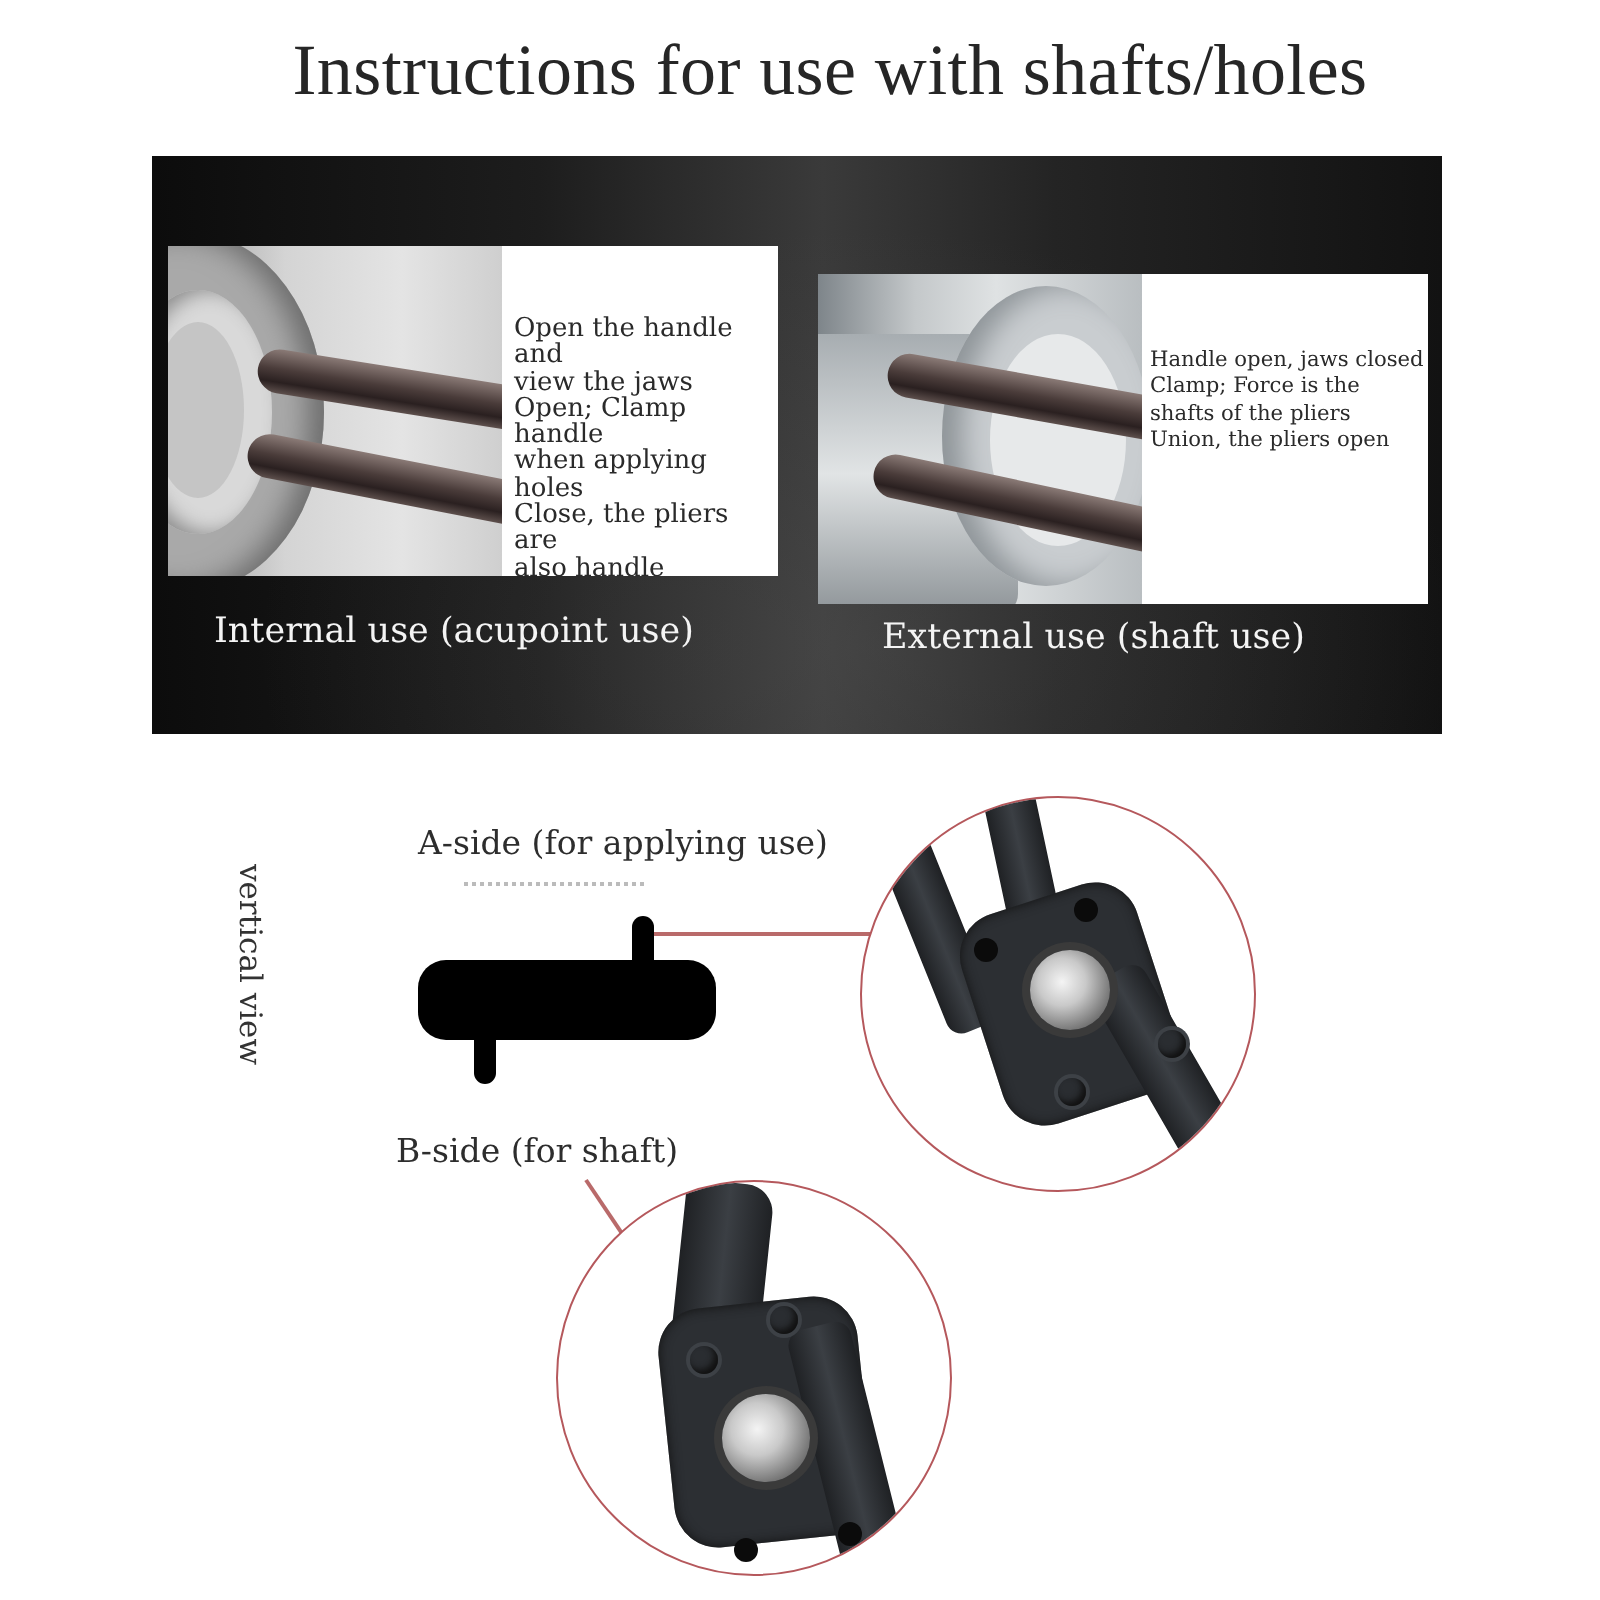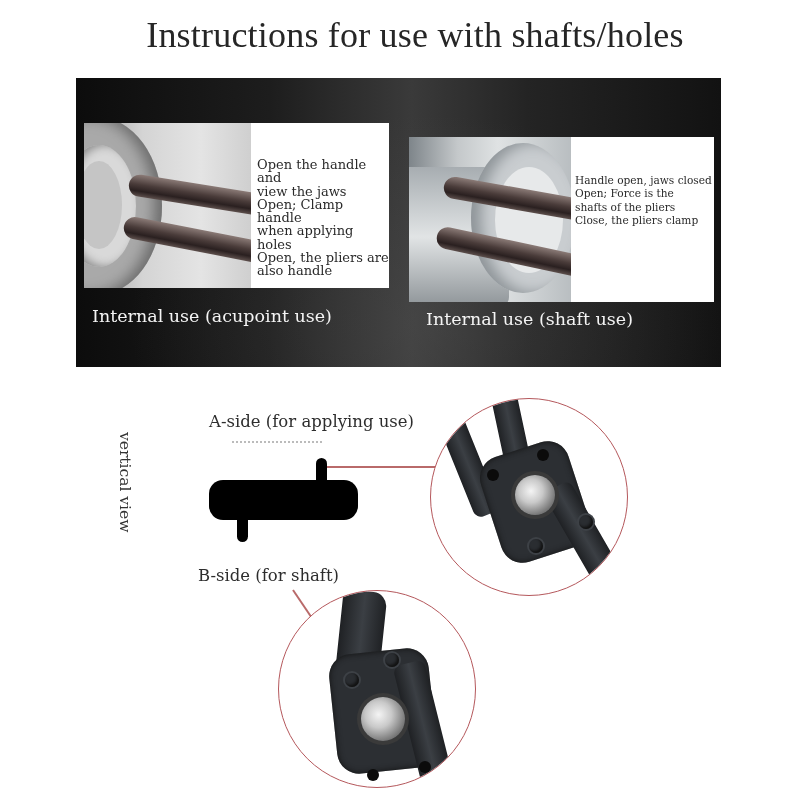--- a/index.html
+++ b/index.html
@@ -33,21 +33,21 @@
     .ring-inner-e { left:86px; top:30px; width:68px; height:106px; background:#e7e9ea; }
 
     .jaw { position:absolute; height:22px; border-radius:11px 4px 4px 11px;
            background:linear-gradient(180deg,#8a7a76 0%,#4a3c3a 45%,#2a2020 75%,#5d4f4c 100%);
            transform-origin:left center; }
 
     .card-text { position:absolute; font-family:"DejaVu Serif",serif; font-size:13px; line-height:13.3px; color:#2a2a2a; }
     .text-internal { left:173px; top:35px; width:132px; }
     .text-external { left:166px; top:37px; width:140px; font-size:10.6px; }
 
-    .caption { color:#f4f4f4; font-family:"DejaVu Serif",serif; font-size:17.5px; }
+    .caption { color:#f4f4f4; font-family:"DejaVu Serif",serif; font-size:17.5px;margin-left:15px; }
     .cap-internal { left:16px; top:228px; }
     .cap-external { left:350px; top:231px; }
 
     .vertical-view { left:112px; top:432px; font-family:"DejaVu Serif",serif; font-size:15.5px; color:#333;
                      transform-origin:left top; transform:rotate(90deg) translateY(-22px); white-space:nowrap; }
 
     .label-a { left:209px; top:412px; font-size:16.5px; color:#2d2d2d; }
     .label-b { left:198px; top:566px; font-size:16.5px; color:#2d2d2d; }
     .faint-dots { left:232px; top:441px; width:90px; height:2px; border-top:2px dotted #bbb; }
 
@@ -83,43 +83,43 @@
       <div class="ring ring-inner-i"></div>
       <div class="ring ring-hole-i"></div>
       <div class="jaw" style="left:45px;top:50px;width:135px;transform:rotate(9deg);"></div>
       <div class="jaw" style="left:40px;top:92px;width:140px;transform:rotate(11deg);"></div>
     </div>
     <div class="card-text text-internal">
       <div>Open the handle and</div>
       <div>view the jaws</div>
       <div>Open; Clamp handle</div>
       <div>when applying holes</div>
-      <div>Open, the pliers are</div>
+      <div>Close, the pliers are</div>
       <div>also handle</div>
     </div>
   </div>
 
   <div class="abs card card-external">
     <div class="photo photo-external">
       <div class="ring shaft-e" style="border-radius:10px;"></div>
       <div class="ring ring-outer-e"></div>
       <div class="ring ring-inner-e"></div>
       <div class="jaw" style="left:35px;top:38px;width:140px;transform:rotate(10deg);"></div>
       <div class="jaw" style="left:28px;top:88px;width:145px;transform:rotate(12deg);"></div>
     </div>
     <div class="card-text text-external">
       <div>Handle open, jaws closed</div>
-      <div>Open; Force is the</div>
+      <div>Clamp; Force is the</div>
       <div>shafts of the pliers</div>
-      <div>Close, the pliers clamp</div>
+      <div>Union, the pliers open</div>
     </div>
   </div>
 
   <div class="abs caption cap-internal">Internal use (acupoint use)</div>
-  <div class="abs caption cap-external">Internal use (shaft use)</div>
+  <div class="abs caption cap-external">External use (shaft use)</div>
 </div>
 
 <div class="abs vertical-view">vertical view</div>
 <div class="abs label-a">A-side (for applying use)</div>
 <div class="abs faint-dots"></div>
 <div class="abs label-b">B-side (for shaft)</div>
 
 <div class="abs tool-body"></div>
 <div class="abs pin-a"></div>
 <div class="abs pin-b"></div>

